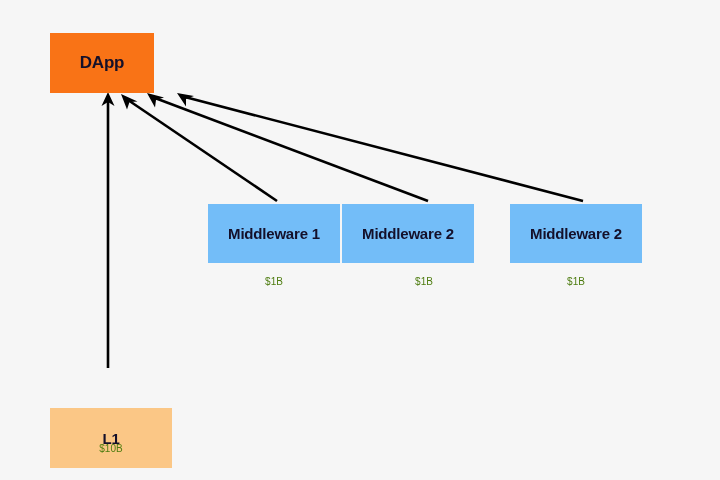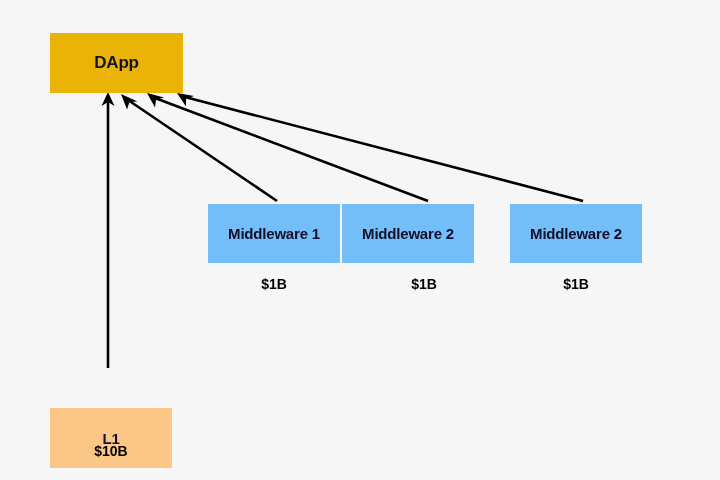--- a/index.html
+++ b/index.html
@@ -33,23 +33,23 @@
     display: flex;
     align-items: center;
     justify-content: center;
     font-weight: bold;
     letter-spacing: -0.2px;
     color: #14102a;
   }
   .node-dapp {
     left: 50px;
     top: 33px;
-    width: 133px;
+    width: 104px;
     height: 60px;
-    background: #eab308;
+    background: #f97316;
     font-size: 17px;
   }
   .node-mw {
     top: 204px;
     width: 132px;
     height: 59px;
     background: #73bdf8;
     font-size: 15px;
     justify-content: center;
   }
@@ -61,23 +61,23 @@
     top: 368px;
     width: 122px;
     height: 60px;
     background: #fbc786;
     font-size: 15px;
     margin-top: 40px;
   }
   .cost-label {
     position: absolute;
     text-align: center;
-    font-size: 14px;
-    color: #000000;
-    font-weight: 700;
+    font-size: 10px;
+    color: #4d7c0f;
+    font-weight: 400;
   }
   .cost-mw {
     top: 276px;
     width: 132px;
   }
   .cost-mw1 { left: 208px; }
   .cost-mw2 { left: 358px; }
   .cost-mw3 { left: 510px; }
   .cost-l1 {
     left: 50px;

